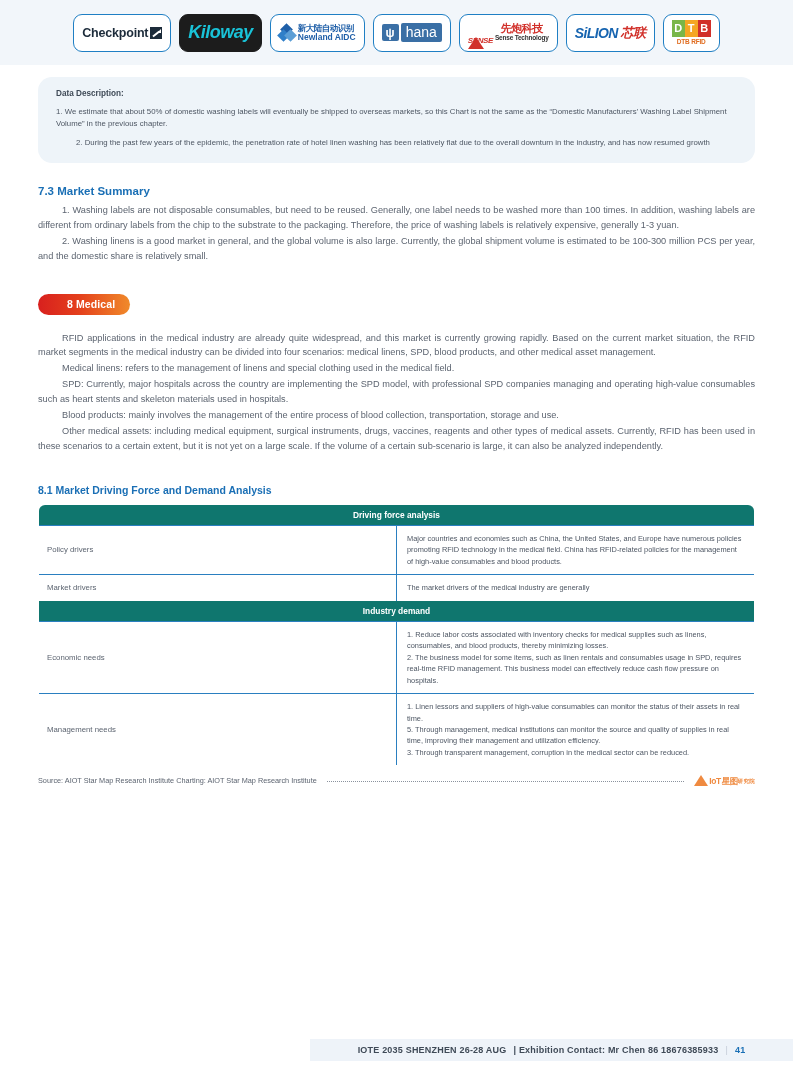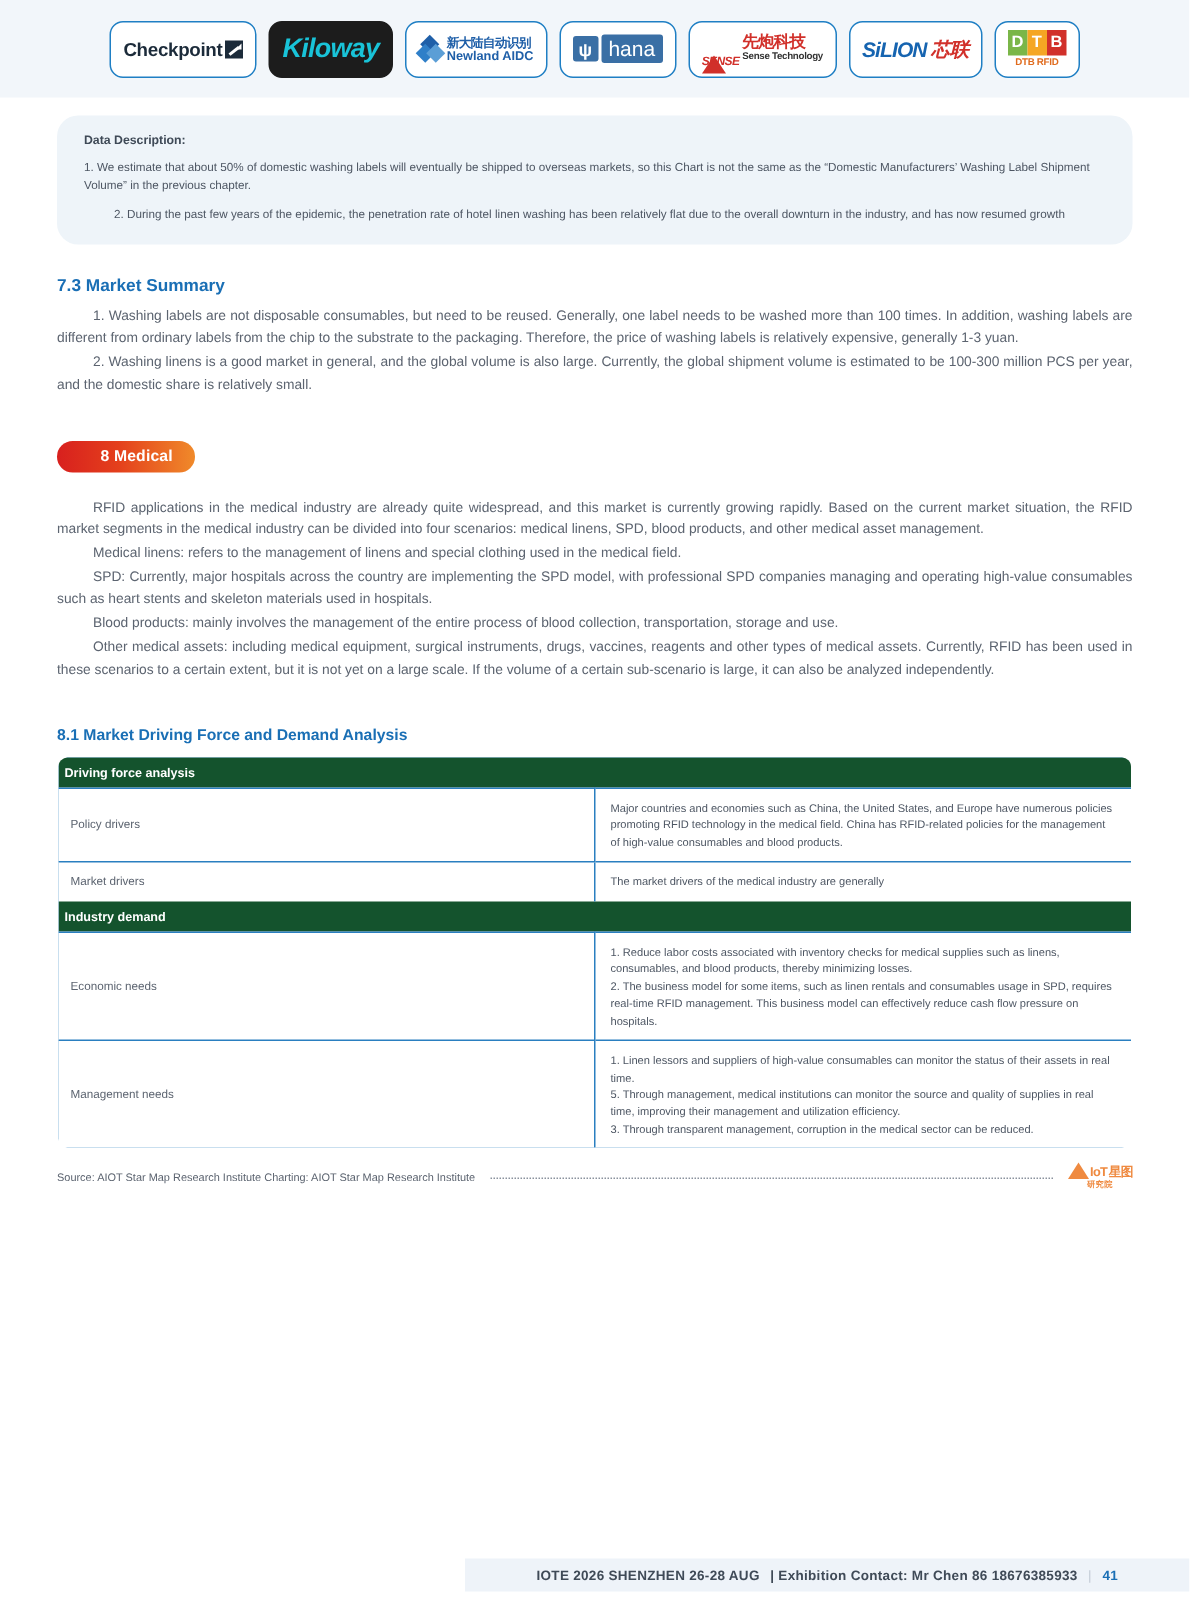--- a/index.html
+++ b/index.html
@@ -62,21 +62,21 @@
   .nl-en{font-size:8.5px;font-weight:bold;color:#1f5fa8;}
 
   .lg-hana{display:flex;align-items:center;gap:2px;}
   .hana-sq{width:17px;height:17px;background:#3a6fa5;color:#fff;font-size:12px;font-weight:bold;display:flex;align-items:center;justify-content:center;border-radius:2px;}
   .hana-word{background:#3a6fa5;color:#fff;font-size:14px;padding:1px 5px;border-radius:2px;line-height:1.15;}
 
   .lg-sense{display:flex;align-items:center;gap:2px;}
   .sense-left{line-height:1;}
   .sense-tri{width:0;height:0;border-left:8px solid transparent;border-right:8px solid transparent;border-bottom:12px solid #d1302a;}
   .sense-sense{font-size:8px;font-weight:bold;font-style:italic;color:#d1302a;letter-spacing:-0.4px;}
-  .sense-right{line-height:1.05;}
+  .sense-right{line-height:1.05;text-align:center;}
   .sense-cn{font-size:11px;font-weight:bold;color:#d1302a;letter-spacing:-0.5px;}
   .sense-en{font-size:6.5px;font-weight:bold;color:#333;letter-spacing:-0.2px;}
 
   .lg-silion{display:flex;align-items:center;gap:3px;}
   .sl-a{font-size:14px;font-weight:bold;font-style:italic;color:#1664b0;letter-spacing:-0.6px;}
   .sl-b{font-size:13px;font-weight:bold;font-style:italic;color:#d1302a;letter-spacing:-0.5px;}
 
   .lg-dtb{display:flex;flex-direction:column;align-items:center;line-height:1;}
   .dtb-top{display:flex;}
   .dtb-top span{display:inline-flex;align-items:center;justify-content:center;width:13px;height:17px;color:#fff;font-size:11px;font-weight:bold;}
@@ -152,25 +152,25 @@
   table.dt {
     width: 100%;
     border-collapse: collapse;
     table-layout: fixed;
     border: 1px solid #2a7fc0;
     border-radius: 7px;
     overflow: hidden;
   }
   table.dt td, table.dt th { vertical-align: middle; }
   .dt-head td {
-    background: #14532d;
+    background: #0f766e;
     color: #ffffff;
     font-size: 8.4px;
     font-weight: bold;
-    text-align: left;
+    text-align: center;
     padding: 5px 4px;
   }
   .dt-label {
     width: 88px;
     font-size: 7.8px;
     color: #5c6470;
     padding: 7px 8px;
     border-right: 1px solid #2a7fc0;
     border-top: 1px solid #2a7fc0;
     line-height: 1.45;
@@ -194,21 +194,21 @@
     font-size: 7.3px;
     color: #5c6470;
     white-space: nowrap;
   }
   .source-dots {
     flex: 1 1 auto;
     border-bottom: 1.2px dotted #8a929d;
     height: 1px;
     margin: 0 4px;
   }
-  .aiot-logo { display:flex; flex-direction:column; align-items:center; line-height:1; flex:0 0 auto;justify-content:flex-end;}
+  .aiot-logo { display:flex; flex-direction:row; align-items:center; line-height:1; flex:0 0 auto;justify-content:flex-end;}
   .aiot-top { display:flex; align-items:center; gap:1px; color:#ef8a40; }
   .aiot-a { width:0;height:0;border-left:7px solid transparent;border-right:7px solid transparent;border-bottom:11px solid #ef8a40; position:relative;}
   .aiot-t1 { font-size:8.5px; font-weight:bold; letter-spacing:-0.4px;}
   .aiot-t2 { font-size:8.5px; font-weight:bold; letter-spacing:-0.6px;}
   .aiot-sub { font-size:5.5px; color:#ef8a40; font-weight:bold; letter-spacing:0.3px; margin-top:2px;}
 
   
   .footer {
     position: absolute;
     left: 0;
@@ -379,18 +379,18 @@
         </span>
         <span class="aiot-sub">研究院</span>
       </span>
     </div>
 
   </div>
 </div>
 
 <div class="footer">
   <div class="footer-bar">
-    <span>IOTE 2026 SHENZHEN 26-28 AUG</span>
+    <span>IOTE 2035 SHENZHEN 26-28 AUG</span>
     <span>| Exhibition Contact:  Mr Chen 86 18676385933</span>
     <span class="footer-sep">|</span>
     <span class="footer-page">41</span>
   </div>
 </div>
 
 </body></html>

